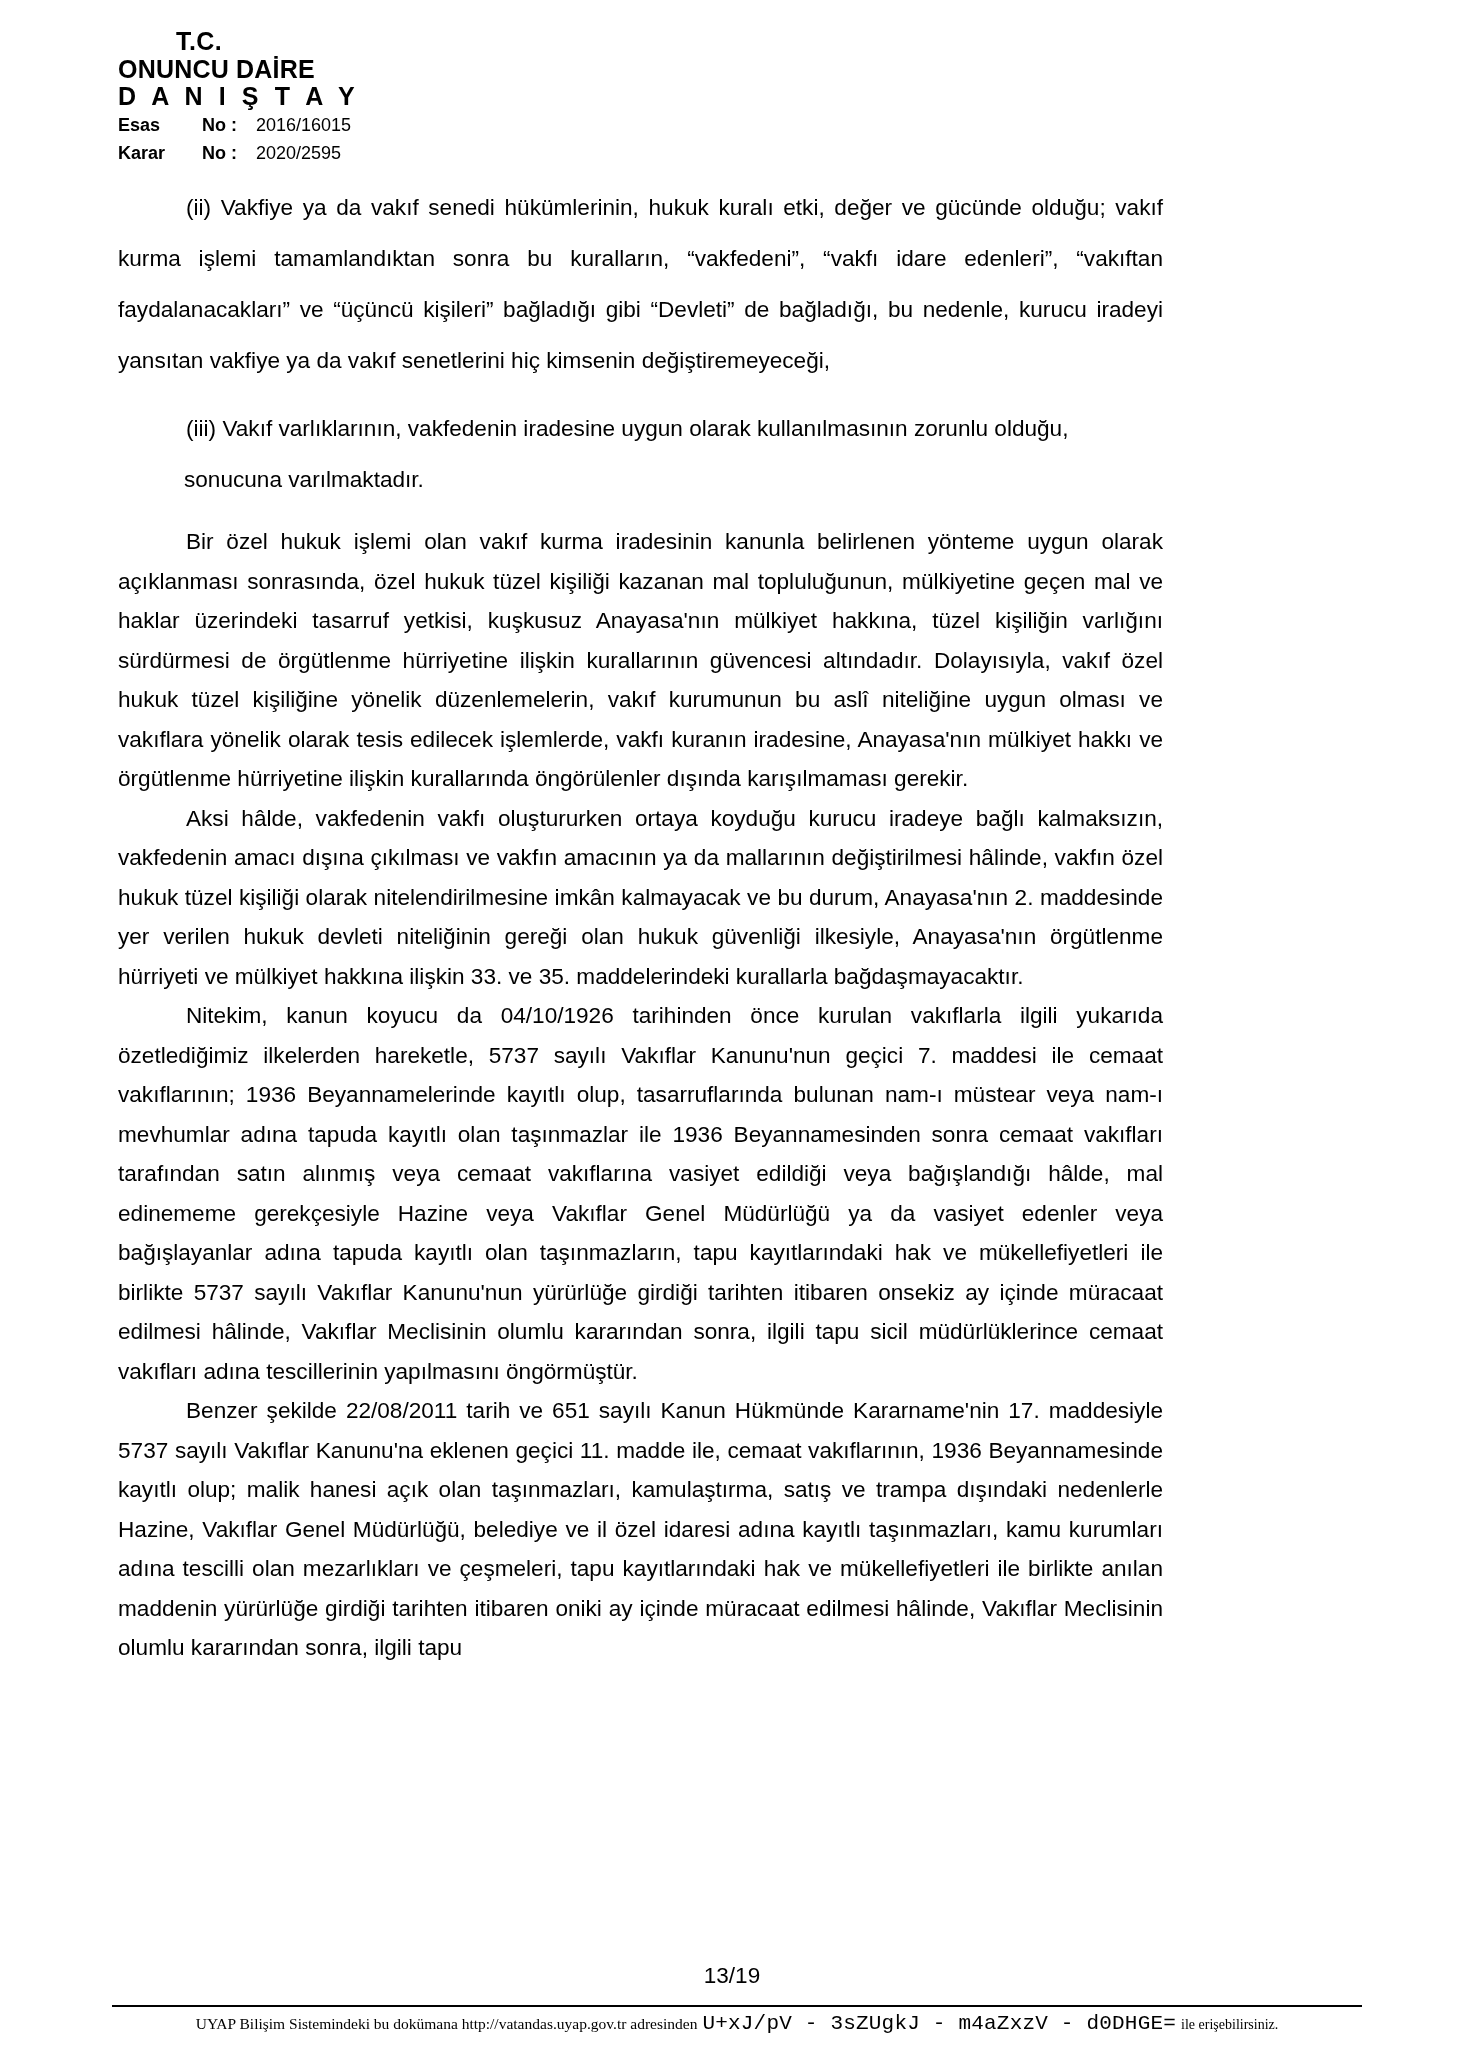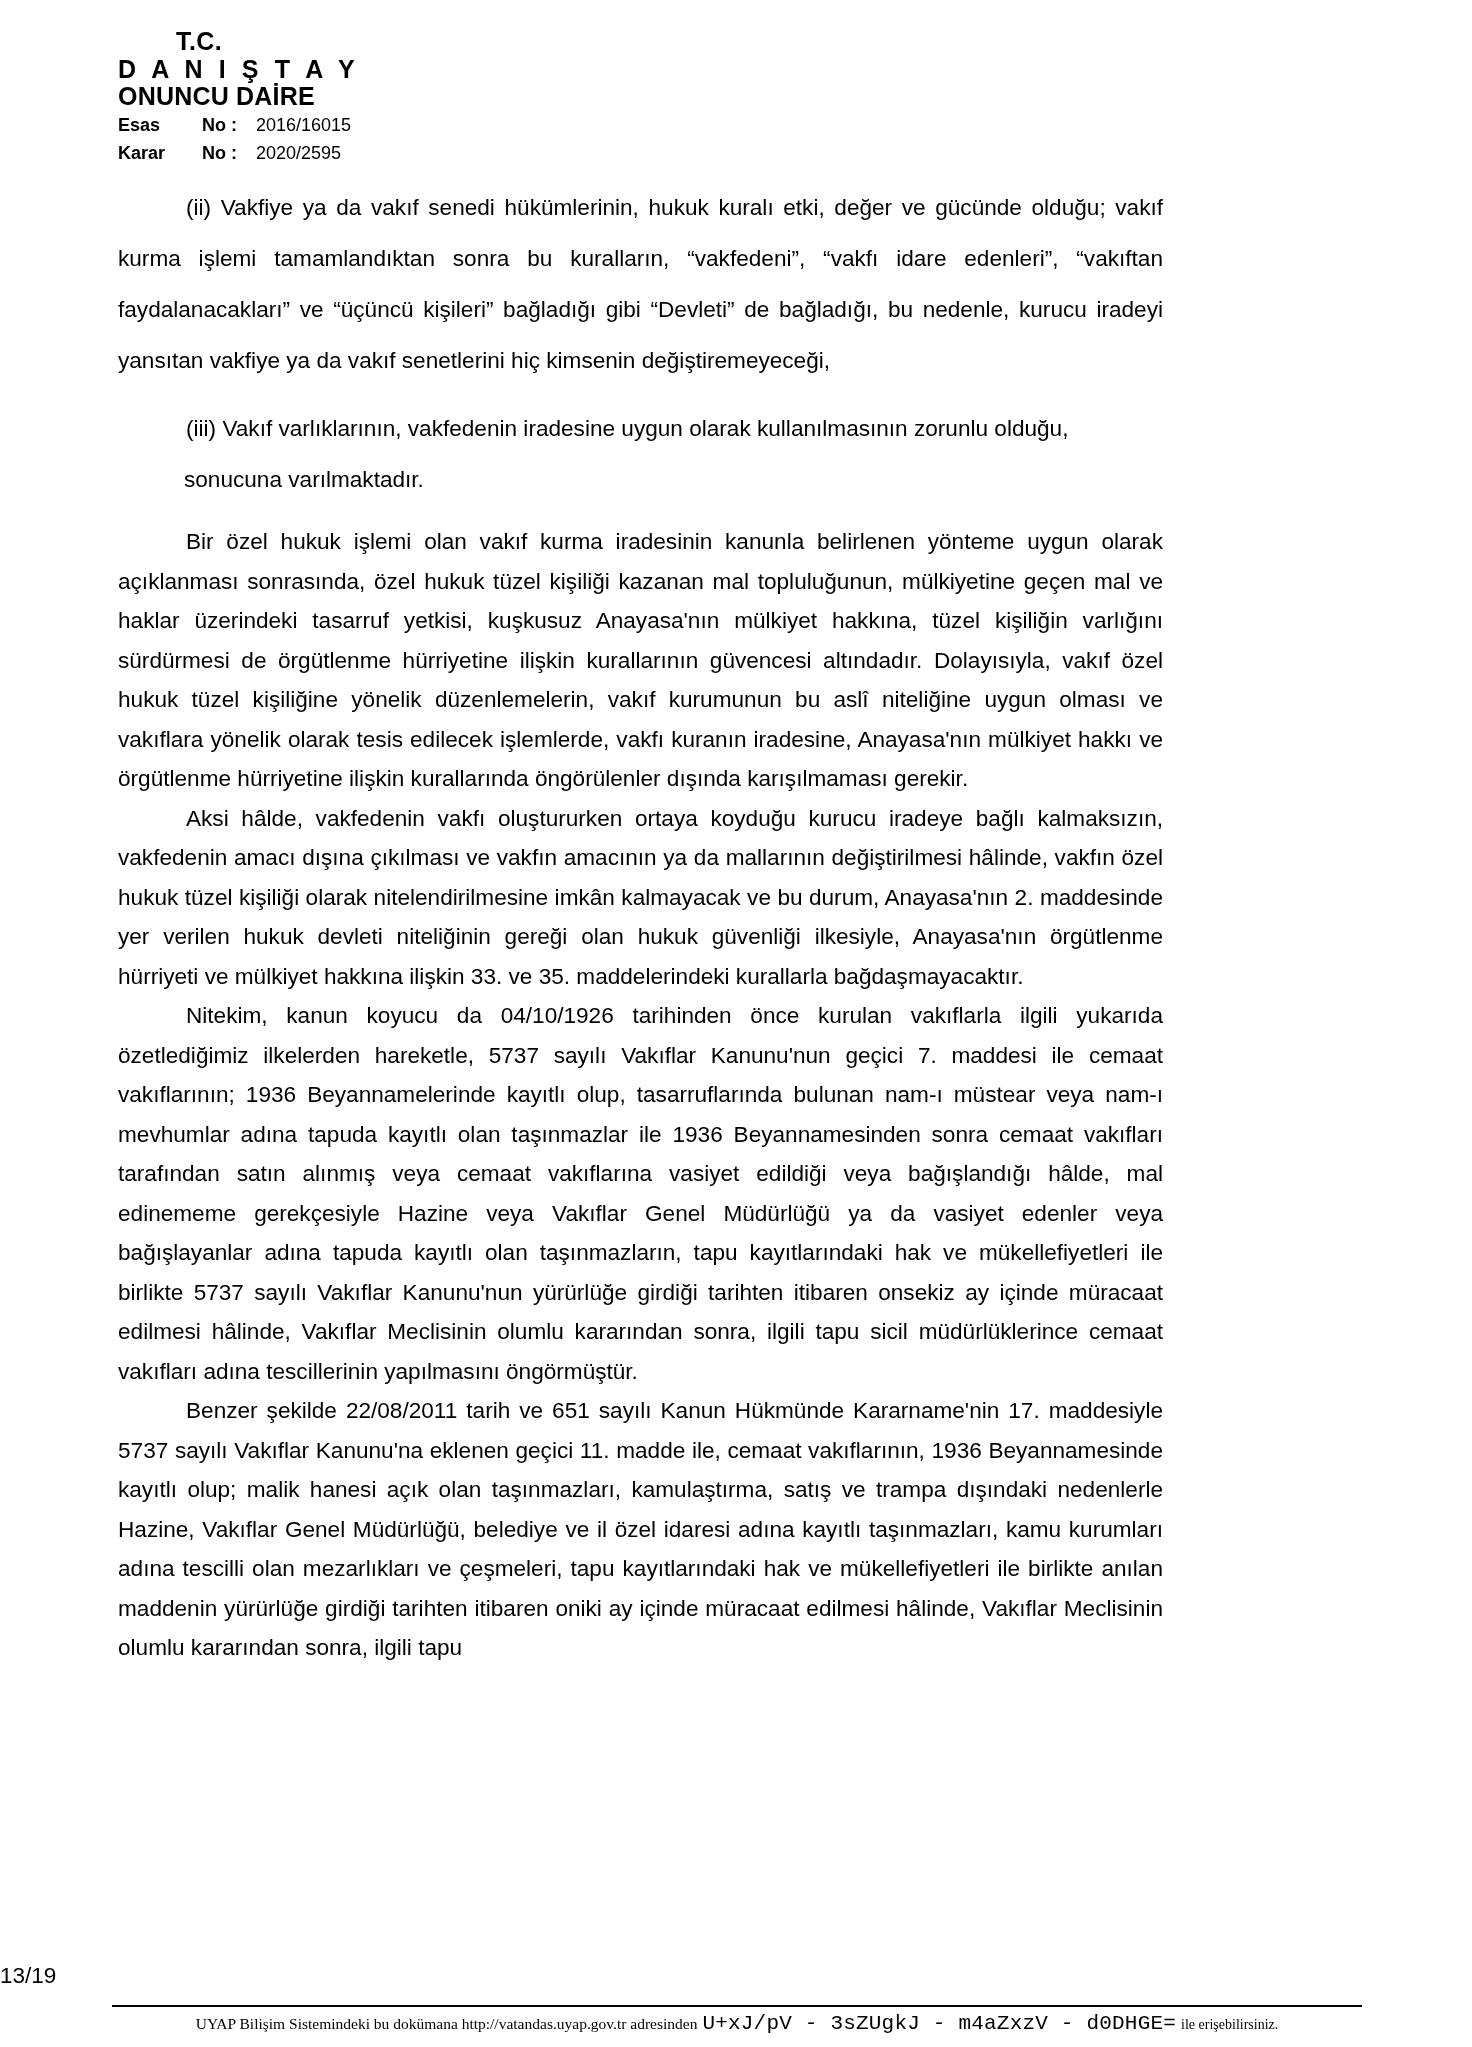--- a/index.html
+++ b/index.html
@@ -95,21 +95,21 @@
   p.para:last-child {
     margin-bottom: 0;
   }
 
   
   .page-number {
     position: absolute;
     left: 0;
     right: 8px;
     top: 1963px;
-    text-align: left;
+    text-align: center;
     font-size: 22.5px;
     line-height: 26px;
   }
 
   
   .footer-rule {
     position: absolute;
     left: 112px;
     width: 1250px;
     top: 2005px;
@@ -144,22 +144,22 @@
     line-height: 18px;
   }
 </style>
 </head>
 <body>
 
 <div class="page">
 
   <div class="header">
     <div class="header-line header-tc">T.C.</div>
+    <div class="header-line header-daire">ONUNCU DAİRE</div>
     <div class="header-line header-danistay">D A N I Ş T A Y</div>
-    <div class="header-line header-daire">ONUNCU DAİRE</div>
 
     <div class="kv-row">
       <span class="kv-label">Esas</span>
       <span class="kv-no">No :</span>
       <span class="kv-value">2016/16015</span>
     </div>
 
     <div class="kv-row">
       <span class="kv-label">Karar</span>
       <span class="kv-no">No :</span>

